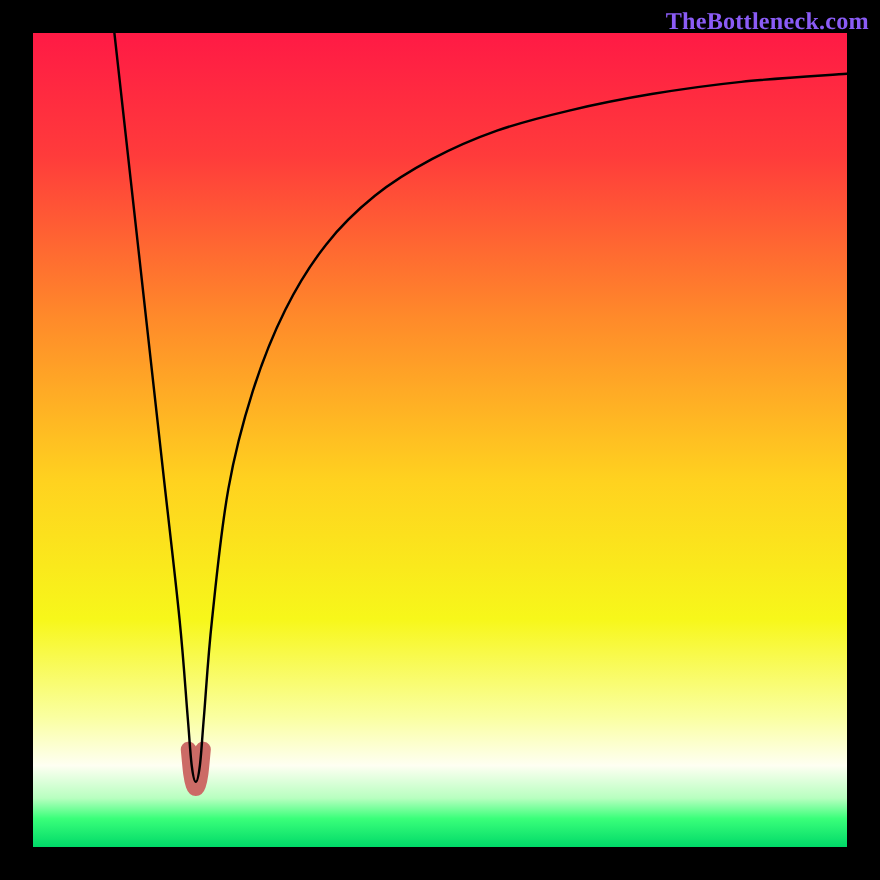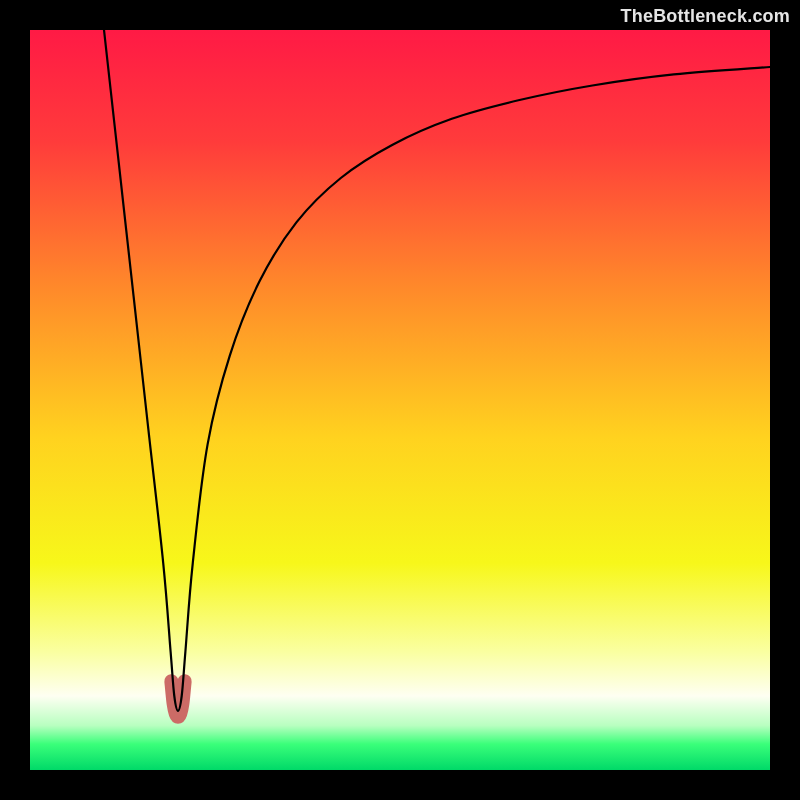--- a/index.html
+++ b/index.html
@@ -23,25 +23,26 @@
     position: absolute;
     left: 30px;
     top: 30px;
     width: 740px;
     height: 740px;
   }
   .watermark {
     position: absolute;
     top: 6px;
     right: 10px;
-    color: #e5e5e5;
-    font-size: 18px;
+    color: #8b5cf6;
+    font-size: 22px;
     font-weight: 600;
     letter-spacing: 0.2px;
     user-select: none;
+    font-family: Liberation Serif, serif;
   }
   svg { display: block; }
 </style>
 </head>
 <body>
 
 <div class="frame">
 
   <div class="watermark">TheBottleneck.com</div>
 

